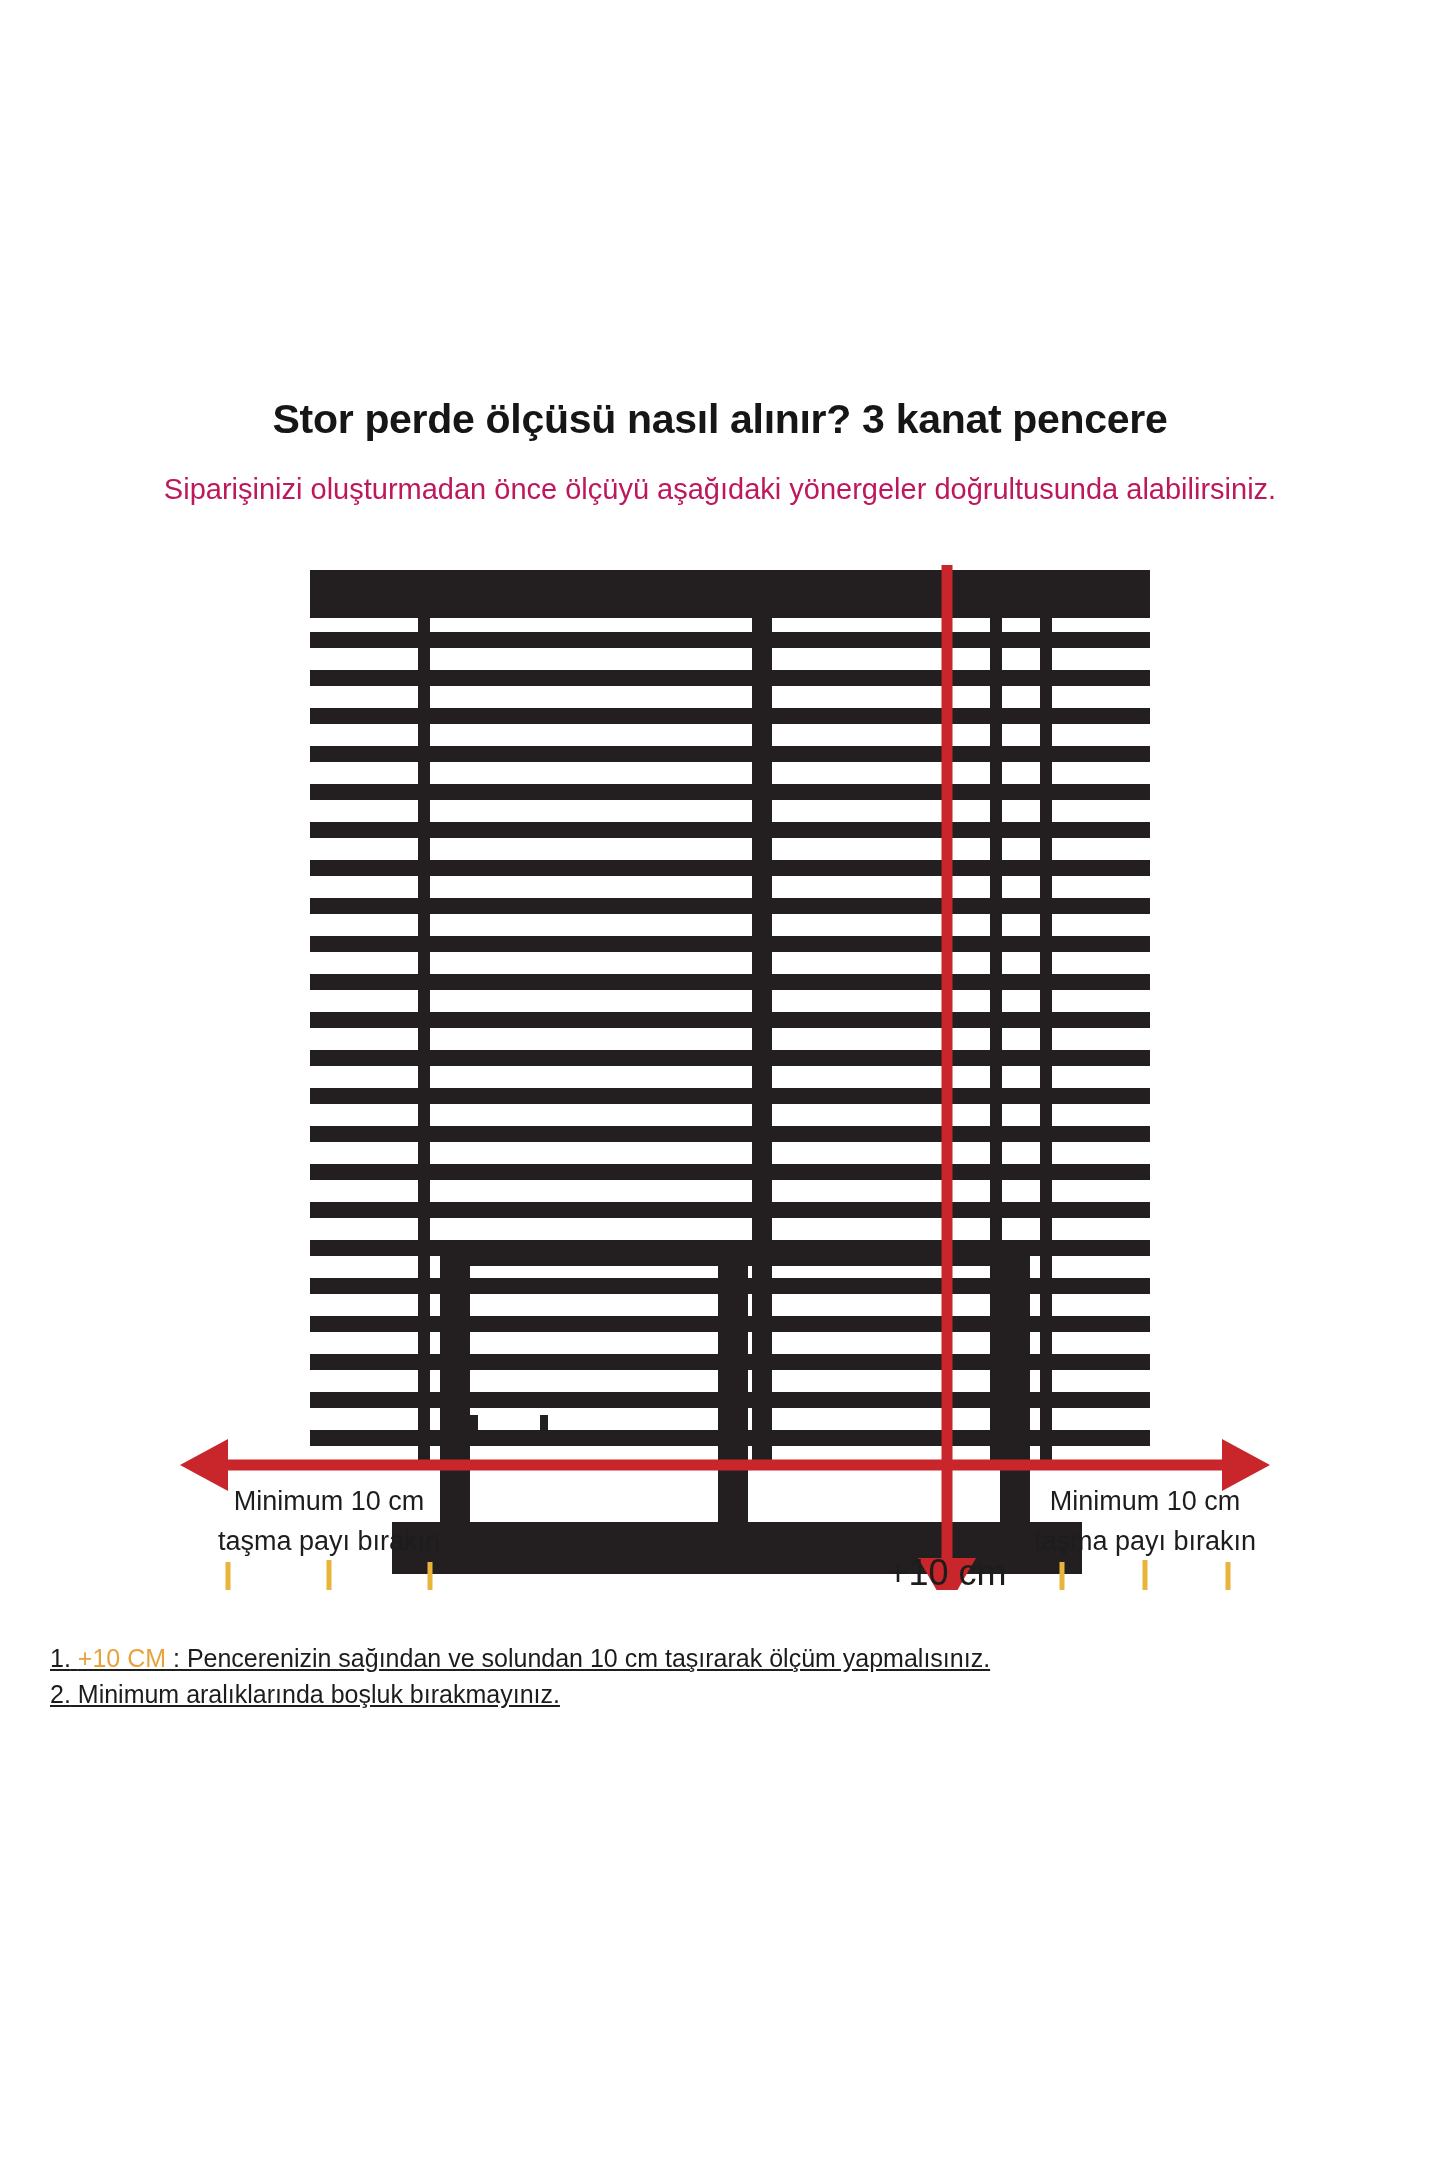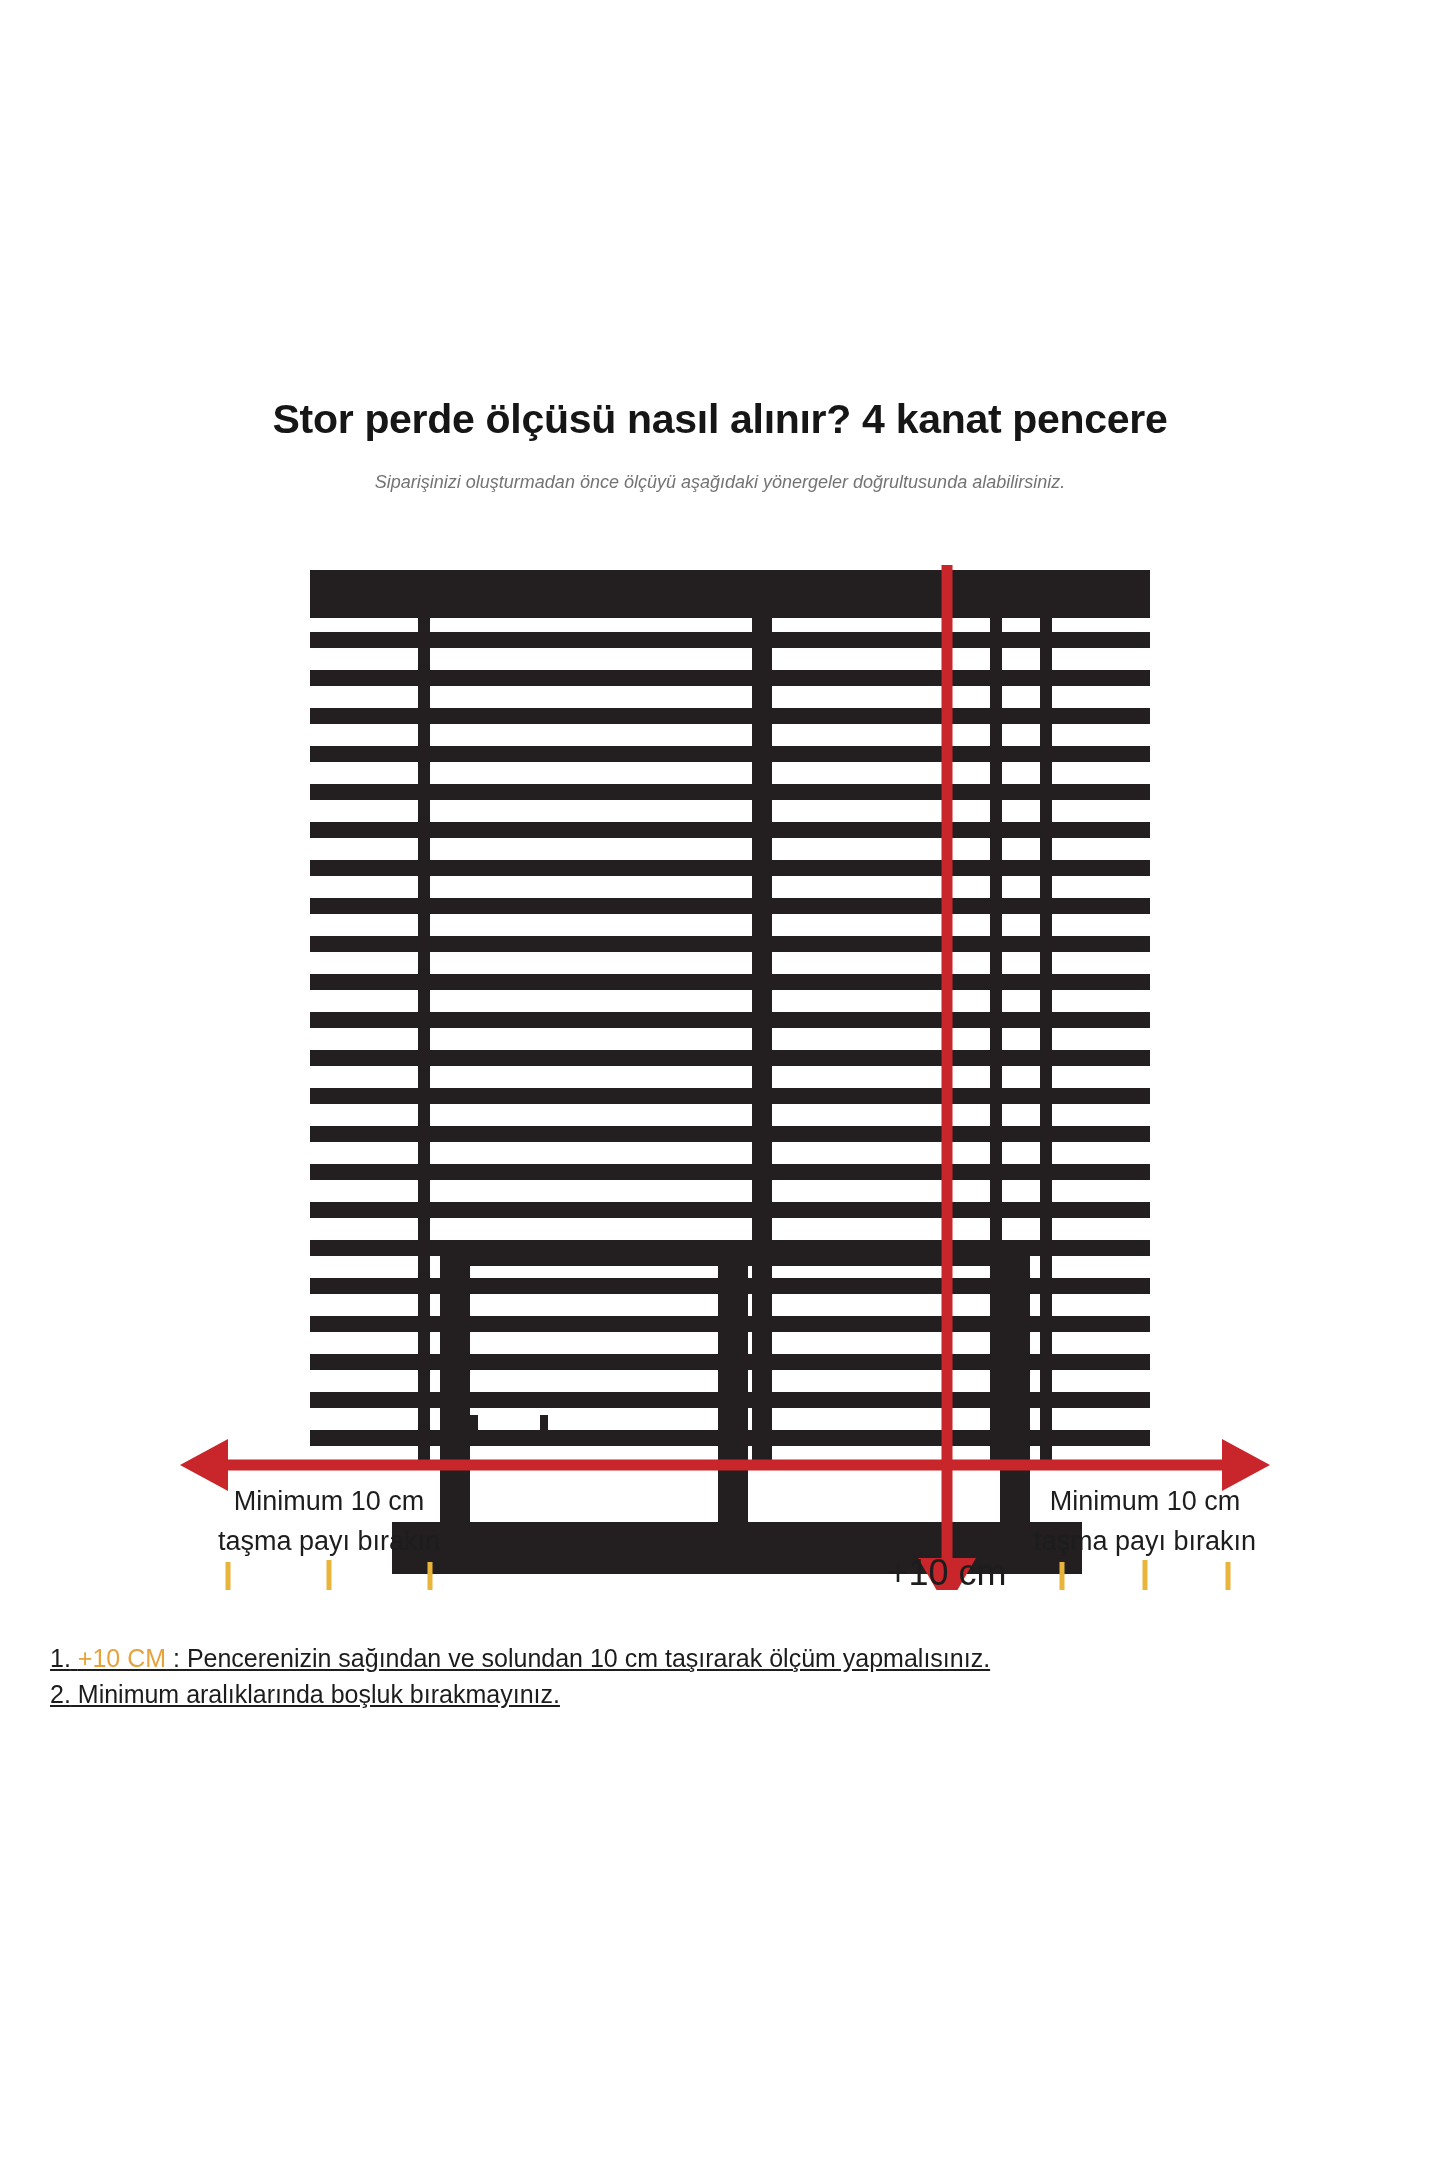--- a/index.html
+++ b/index.html
@@ -34,26 +34,25 @@
   }
   .title {
     font-size: 41px;
     font-weight: 700;
     letter-spacing: -0.3px;
     color: #161616;
     margin: 0;
     line-height: 1.2;
   }
   .subtitle {
-    font-size: 18px;
+    font-size: 29px;
     font-weight: 400;
-    color: #737373;
+    color: #be185d;
     margin: 28px 0 0 0;
     line-height: 1.2;
-    font-style: italic;
   }
 
   
   .figure {
     position: absolute;
     left: 0;
     top: 560px;
     width: 1204px;
     height: 1030px;
     text-decoration: underline;
@@ -76,21 +75,21 @@
   .note .hl {
     color: #e6a33c;
   }
 </style>
 </head>
 <body>
 
 <div class="page">
 
   <div class="header">
-    <h1 class="title">Stor perde ölçüsü nasıl alınır? 4 kanat pencere</h1>
+    <h1 class="title">Stor perde ölçüsü nasıl alınır? 3 kanat pencere</h1>
     <p class="subtitle">Siparişinizi oluşturmadan önce ölçüyü aşağıdaki yönergeler doğrultusunda alabilirsiniz.</p>
   </div>
 
   <div class="figure">
     <svg viewBox="0 0 1440 1030" width="1440" height="1030" xmlns="http://www.w3.org/2000/svg">
 
       <g>
 
         <rect x="440" y="680" width="30" height="330" fill="#231f20"></rect>
         <rect x="718" y="680" width="30" height="330" fill="#231f20"></rect>

